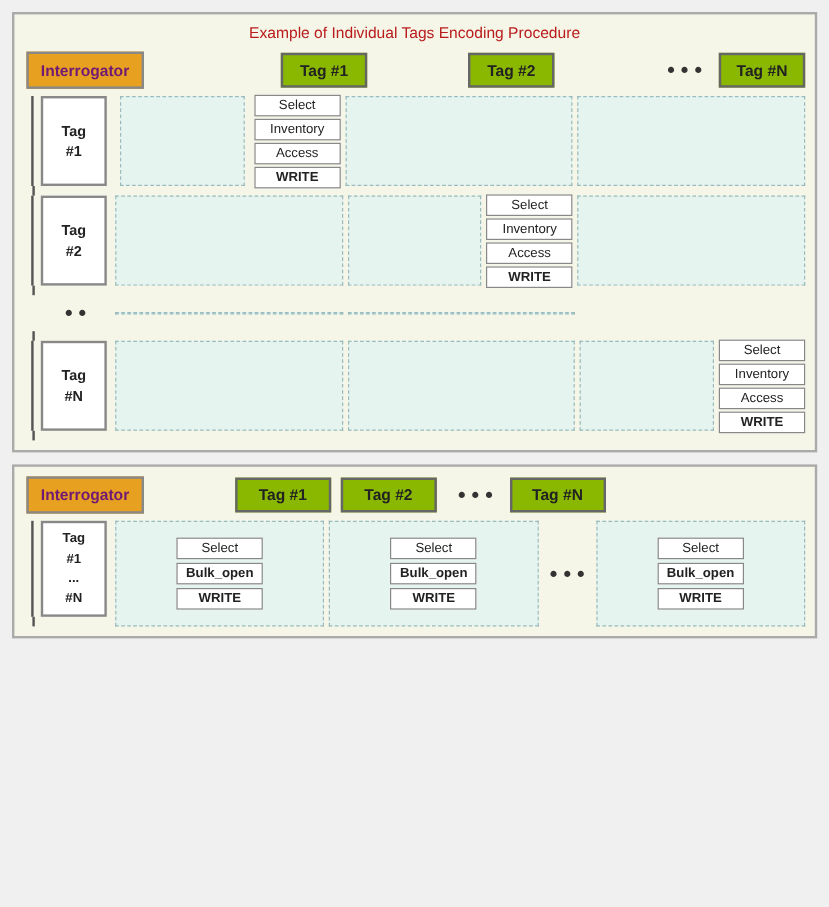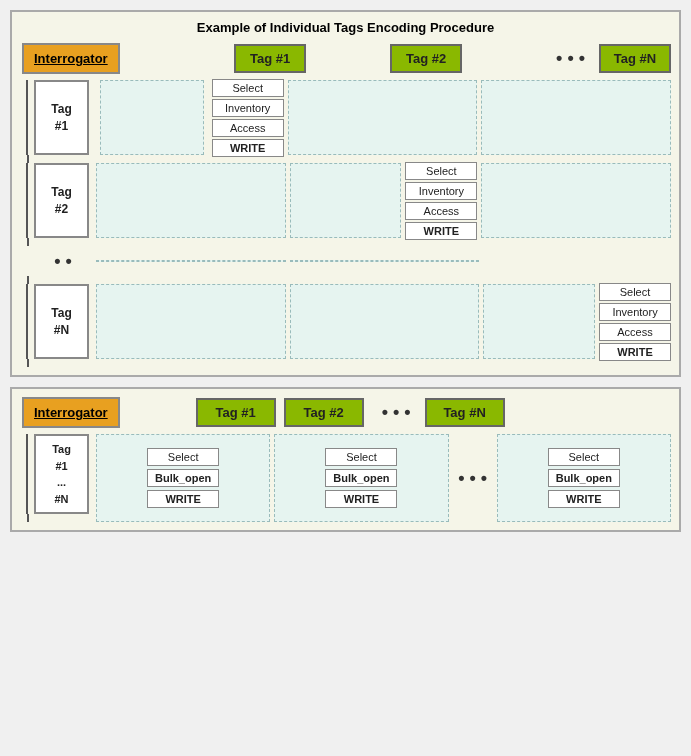--- a/index.html
+++ b/index.html
@@ -21,35 +21,34 @@
 
     
     .diagram-box {
       border: 2px solid #aaa;
       background: #f5f5e8;
       padding: 8px;
       position: relative;
     }
     .diagram-title {
       text-align: center;
-      font-weight: bold;
+      font-weight: normal;
       font-size: 13px;
       margin-bottom: 8px;
-      color: #000000;
+      color: #b91c1c;
     }
     .interrogator-box {
       background: #e8a020;
       border: 2px solid #888;
       padding: 6px 10px;
       font-weight: bold;
       font-size: 13px;
       min-width: 90px;
       text-align: left;
-      color: #000000;
-      text-decoration: underline;
+      color: #701a75;
     }
     .tag-header {
       background: #8ab800;
       border: 2px solid #666;
       padding: 5px 12px;
       font-weight: bold;
       font-size: 13px;
       text-align: center;
       color: #222;
       min-width: 70px;

